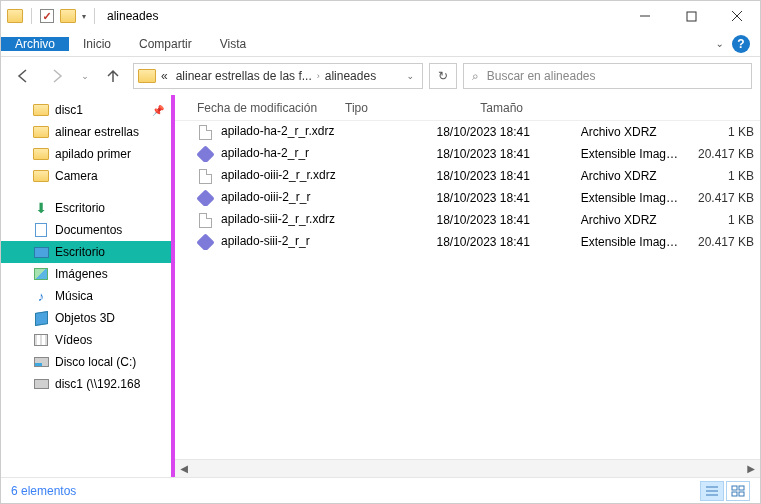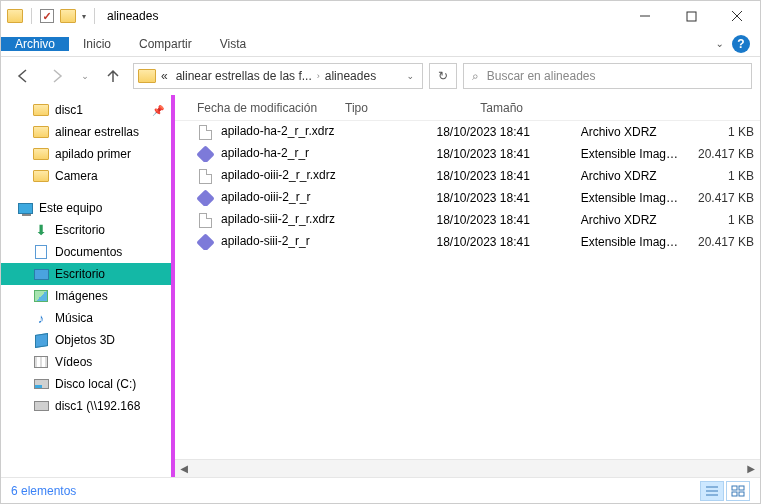--- a/index.html
+++ b/index.html
@@ -175,26 +175,20 @@
         </span>
         <span>apilado primer</span>
       </div>
       <div class="tnode lvl2">
         <span class="ico">
           <span class="ico-folder"></span>
         </span>
         <span>Camera</span>
       </div>
       <div style="height: 10px;"></div>
-      <div class="tnode">
-        <span class="ico">
-          <span class="ico-pc"></span>
-        </span>
-        <span>Este equipo</span>
-      </div>
       <div class="tnode lvl2">
         <span class="ico ico-dl">⬇</span>
         <span>Escritorio</span>
       </div>
       <div class="tnode lvl2">
         <span class="ico">
           <span class="ico-doc"></span>
         </span>
         <span>Documentos</span>
       </div>

